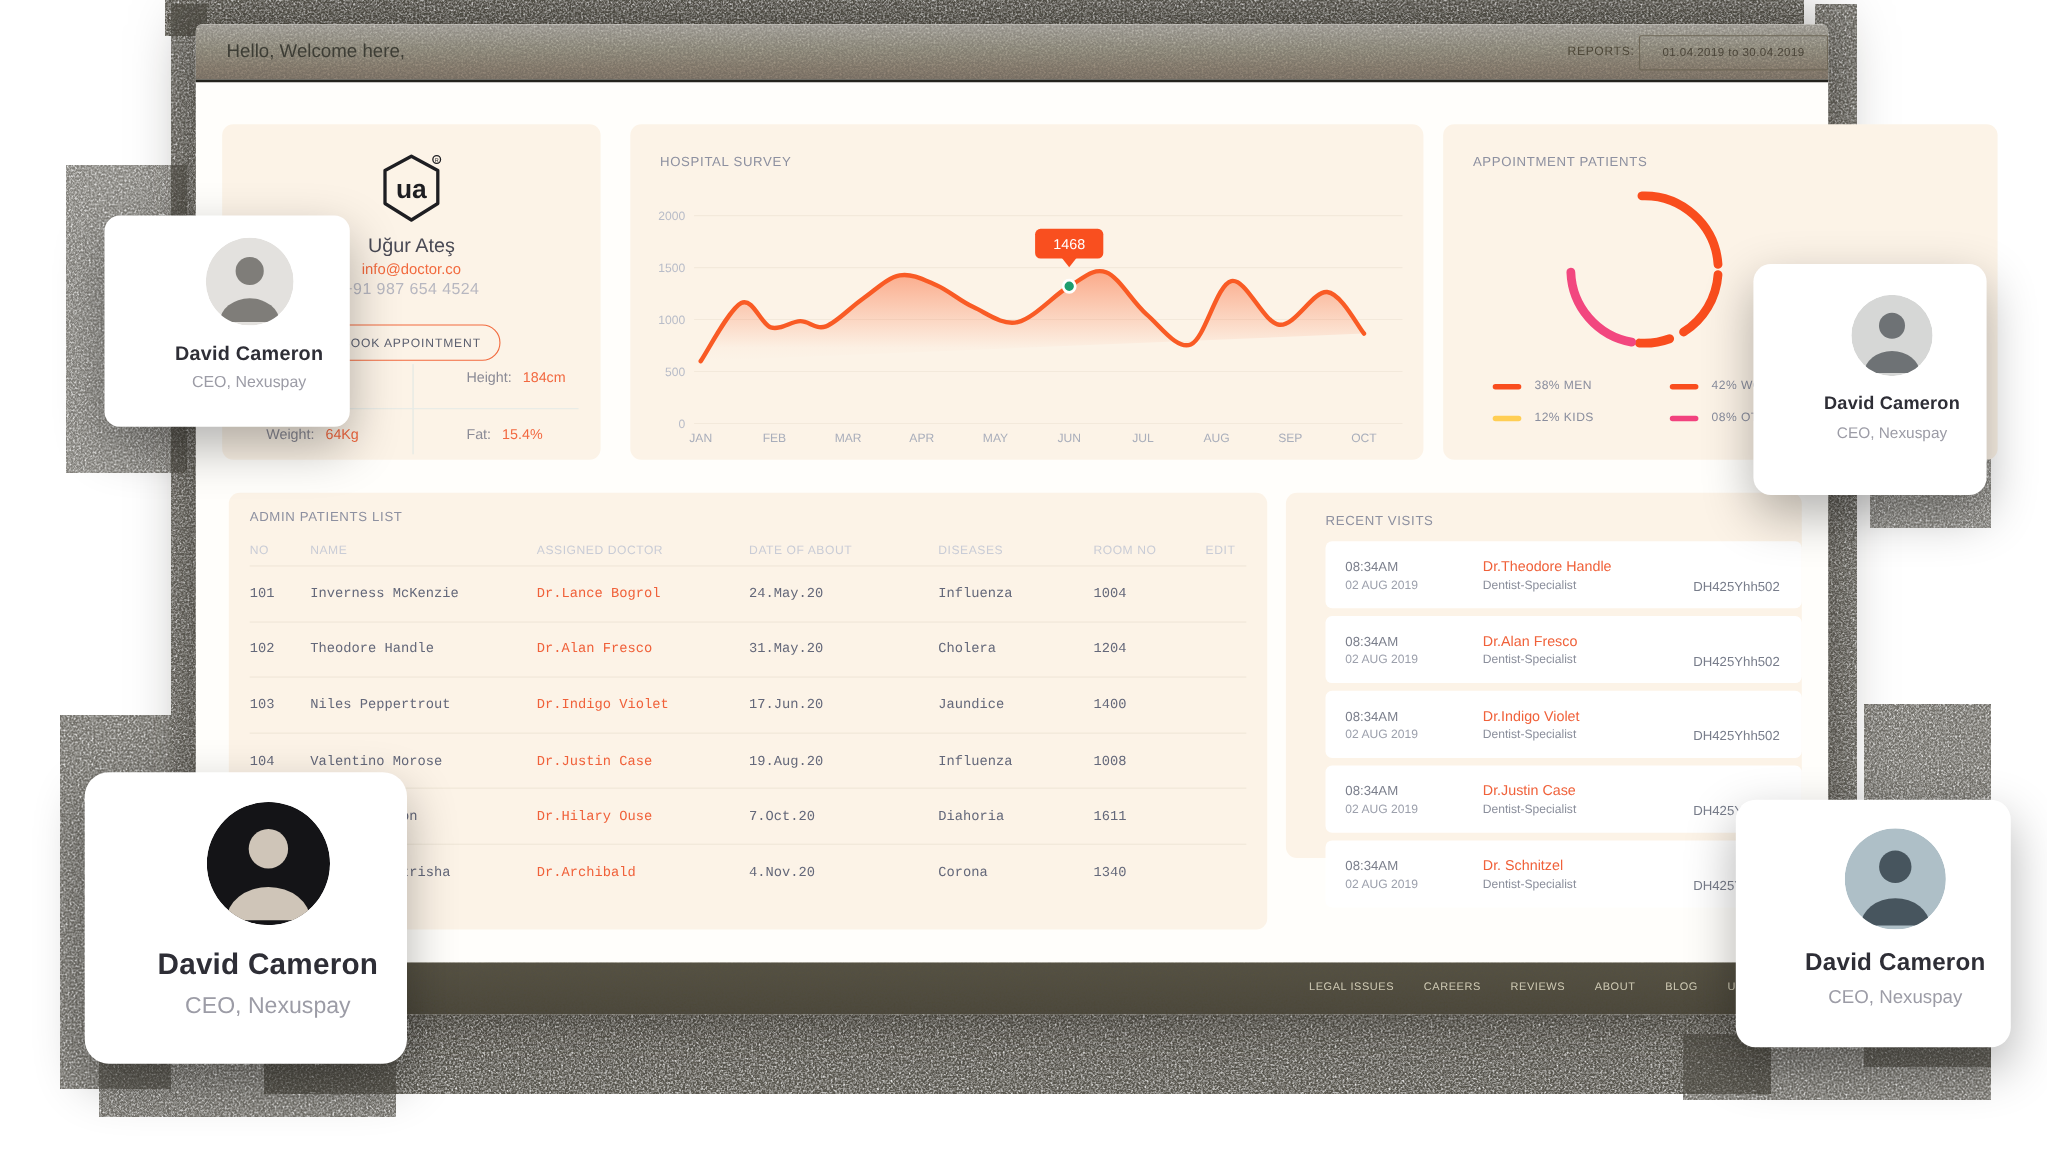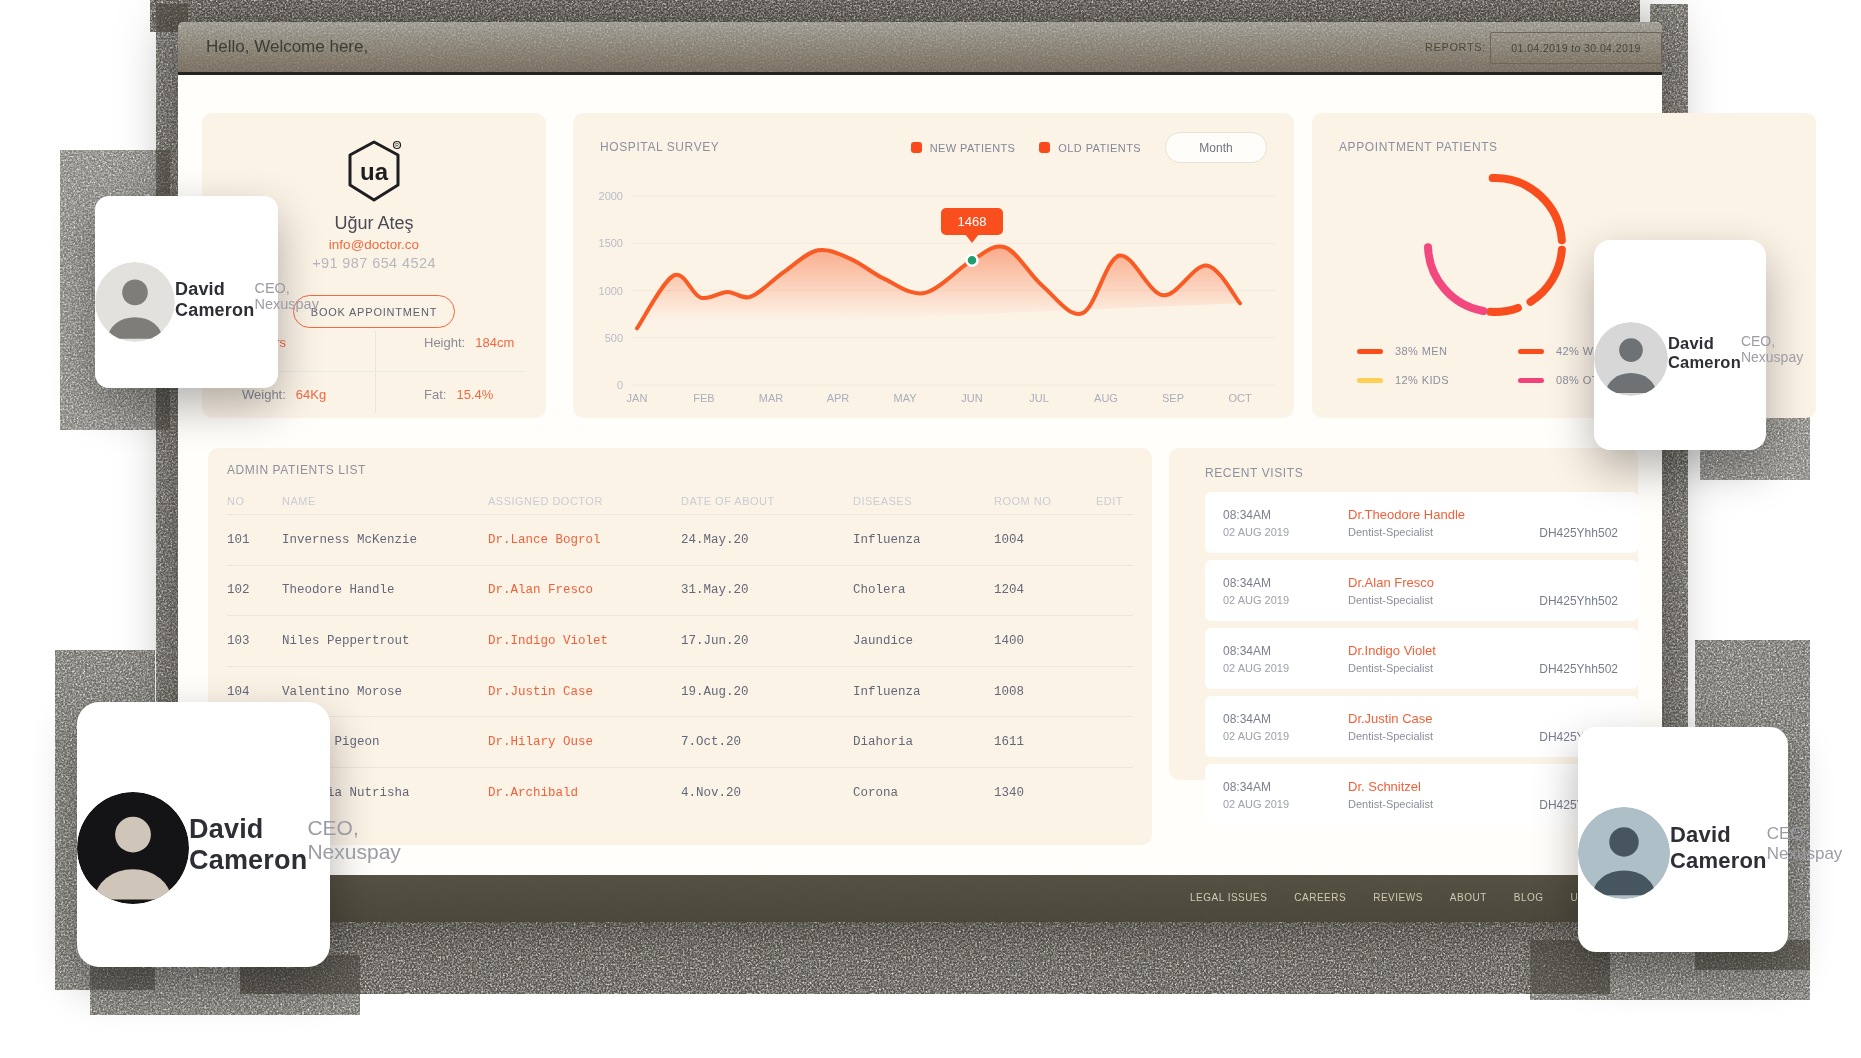--- a/index.html
+++ b/index.html
@@ -68,22 +68,22 @@
   .vrow{height:61px;margin-bottom:7px;background:#fff;border-radius:6px;display:flex;align-items:center;
         padding:0 20px 0 18px;box-sizing:border-box;cursor:pointer;}
   .v-time{width:125px;display:flex;flex-direction:column;gap:4px;}
   .v-time .t1{font-size:12px;color:#7b7f8c;}
   .v-time .t2{font-size:11px;color:#9ca0ac;}
   .v-doc{flex:1;display:flex;flex-direction:column;gap:4px;}
   .v-doc .d1{font-size:13px;color:#f0613a;}
   .v-doc .d2{font-size:11px;color:#8b8f9c;}
   .v-id{font-size:12px;color:#787d8b;align-self:flex-end;margin-bottom:13px;white-space:nowrap;}
   
-  .t-card{position:absolute;background:#fff;display:flex;flex-direction:row;align-items:center;z-index:6;
-          box-shadow:0 18px 45px rgba(0,0,0,.30);}
+  .t-card{position:absolute;background:#fff;display:flex;flex-direction:column;align-items:center;z-index:6;
+          box-shadow:0 18px 45px rgba(0,0,0,.30);padding-left:40px;}
   .t-avatar{border-radius:50%;overflow:hidden;flex:0 0 auto;}
   .t-name{font-weight:bold;color:#2e2e36;letter-spacing:.2px;}
   .t-role{color:#9c9ca6;}
   #tc1{left:95px;top:196px;width:183px;height:192px;border-radius:14px;}
   #tc1 .t-avatar{width:80px;height:80px;margin-top:20px;}
   #tc1 .t-name{font-size:18px;margin-top:15px;}
   #tc1 .t-role{font-size:14.5px;margin-top:8px;}
   #tc2{left:1594px;top:240px;width:172px;height:210px;border-radius:16px;}
   #tc2 .t-avatar{width:74px;height:74px;margin-top:28px;}
   #tc2 .t-name{font-size:16.5px;margin-top:16px;}
@@ -148,31 +148,20 @@
         <div class="hline"></div>
         <div class="stat" style="left:40px;top:10px;"><span></span><b>34Yrs</b></div>
         <div class="stat" style="left:222px;top:10px;"><span>Height:</span><b>184cm</b></div>
         <div class="stat" style="left:40px;top:62px;"><span>Weight:</span><b>64Kg</b></div>
         <div class="stat" style="left:222px;top:62px;"><span>Fat:</span><b>15.4%</b></div>
       </div>
     </div>
 
     <div class="card" id="surveyCard">
       <div class="card-title" style="left:27px;top:27px;">HOSPITAL SURVEY</div>
-      <div class="sv-legend">
-        <span class="lg-item">
-            <span class="lg-sq" id="sq0" style="background: rgb(250, 74, 29);"></span>
-            <span>NEW PATIENTS</span>
-          </span>
-        <span class="lg-item">
-            <span class="lg-sq" id="sq1" style="background: rgb(250, 74, 29);"></span>
-            <span>OLD PATIENTS</span>
-          </span>
-        <span class="month-pill">Month</span>
-      </div>
       <svg id="chartSvg" width="721" height="255">
           <defs>
             <linearGradient id="agrad" x1="0" y1="0" x2="0" y2="1">
               <stop offset="0" stop-color="#F95B25" stop-opacity="0.48"></stop>
               <stop offset="0.85" stop-color="#F95B25" stop-opacity="0.02"></stop>
               <stop offset="1" stop-color="#F95B25" stop-opacity="0"></stop>
             </linearGradient>
           </defs>
           <line x1="58" y1="33" x2="702" y2="33" stroke="#f3e9db" stroke-width="1"></line>
           <text x="50" y="37" text-anchor="end" class="ytick">2000</text>

